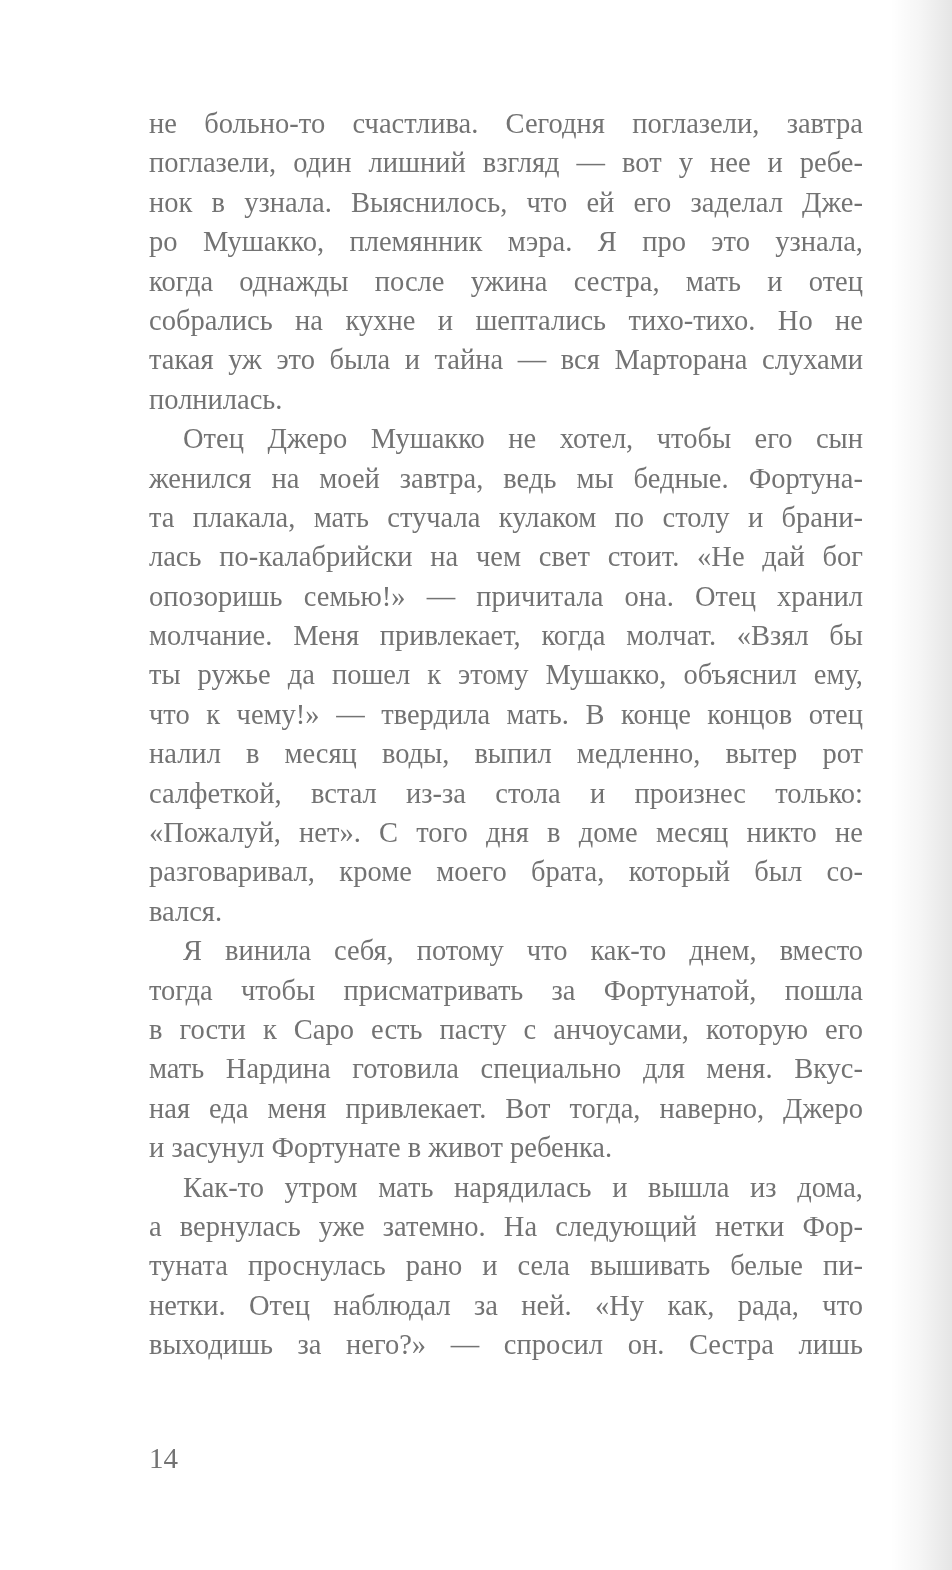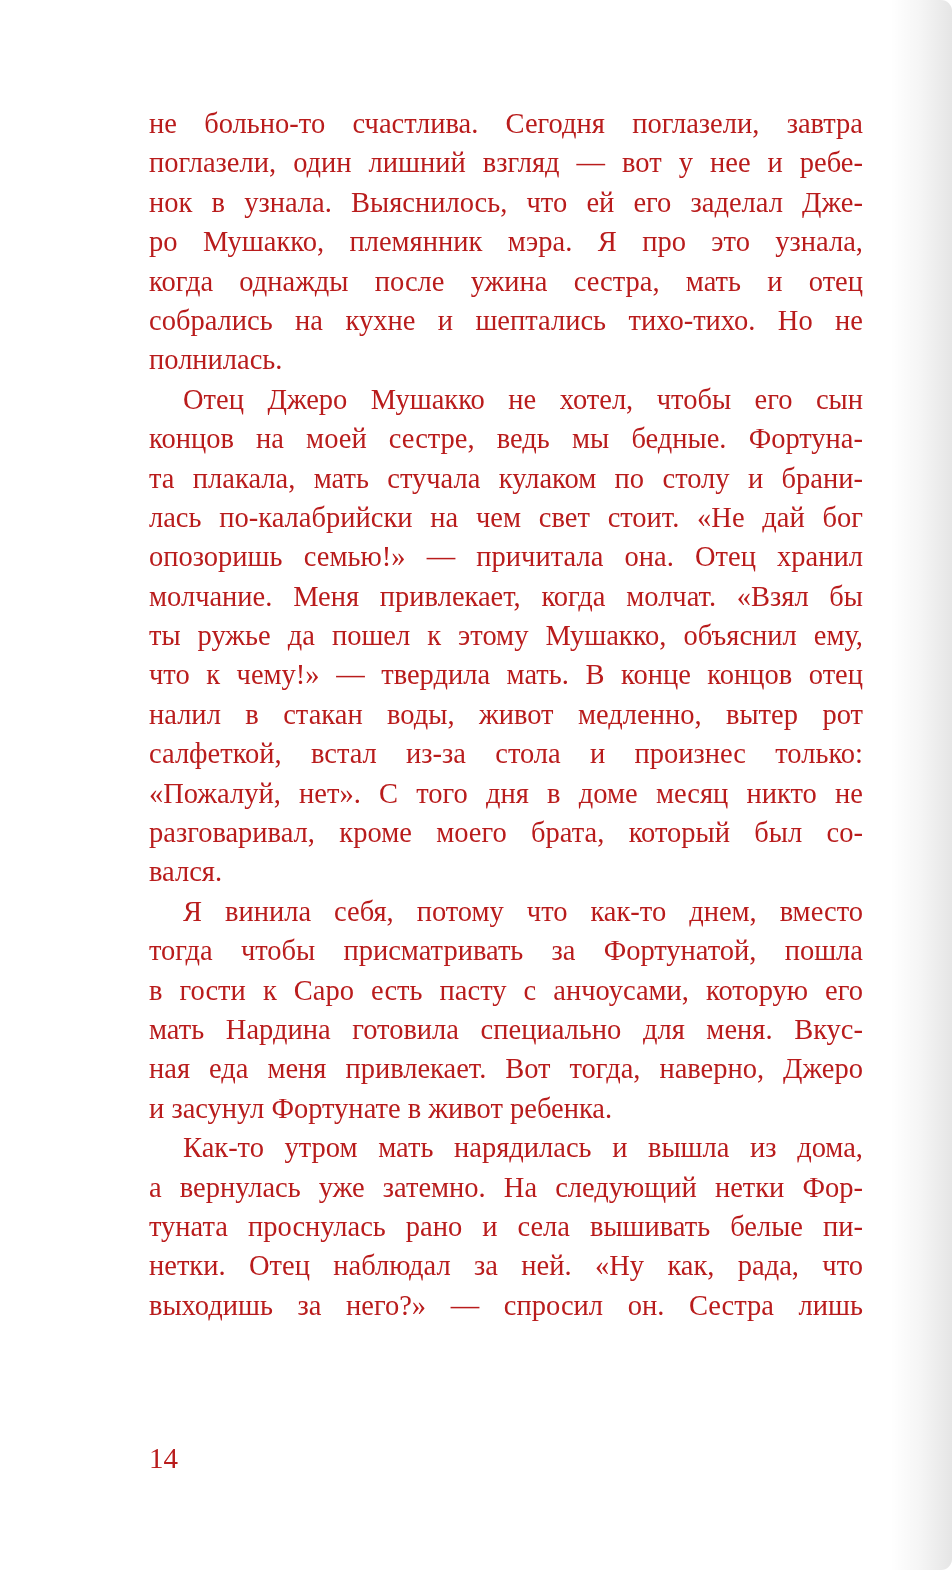--- a/index.html
+++ b/index.html
@@ -7,22 +7,21 @@
     padding: 0;
     background: #ffffff;
   }
   .page {
     position: relative;
     width: 952px;
     height: 1570px;
     background: #ffffff;
     overflow: hidden;
     font-family: "Liberation Serif", "DejaVu Serif", serif;
-    color: #b91c1c;
-    border-radius: 11px;
+    color: #737373;
   }
   .text-block {
     position: absolute;
     left: 149px;
     top: 104px;
     width: 714px;
     font-size: 28.5px;
     line-height: 39.4px;
     letter-spacing: 0px;
   }
@@ -66,32 +65,33 @@
 
 <div class="page">
   <main class="text-block">
       <div class="paragraph">
         <div class="line">не больно-то счастлива. Сегодня поглазели, завтра</div>
         <div class="line">поглазели, один лишний взгляд — вот у нее и ребе-</div>
         <div class="line">нок в узнала. Выяснилось, что ей его заделал Дже-</div>
         <div class="line">ро Мушакко, племянник мэра. Я про это узнала,</div>
         <div class="line">когда однажды после ужина сестра, мать и отец</div>
         <div class="line">собрались на кухне и шептались тихо-тихо. Но не</div>
+        <div class="line">такая уж это была и тайна — вся Марторана слухами</div>
         <div class="line last">полнилась.</div>
       </div>
       <div class="paragraph">
         <div class="line indent">Отец Джеро Мушакко не хотел, чтобы его сын</div>
-        <div class="line">концов на моей сестре, ведь мы бедные. Фортуна-</div>
+        <div class="line">женился на моей завтра, ведь мы бедные. Фортуна-</div>
         <div class="line">та плакала, мать стучала кулаком по столу и брани-</div>
         <div class="line">лась по-калабрийски на чем свет стоит. «Не дай бог</div>
         <div class="line">опозоришь семью!» — причитала она. Отец хранил</div>
         <div class="line">молчание. Меня привлекает, когда молчат. «Взял бы</div>
         <div class="line">ты ружье да пошел к этому Мушакко, объяснил ему,</div>
         <div class="line">что к чему!» — твердила мать. В конце концов отец</div>
-        <div class="line">налил в стакан воды, живот медленно, вытер рот</div>
+        <div class="line">налил в месяц воды, выпил медленно, вытер рот</div>
         <div class="line">салфеткой, встал из-за стола и произнес только:</div>
         <div class="line">«Пожалуй, нет». С того дня в доме месяц никто не</div>
         <div class="line">разговаривал, кроме моего брата, который был со-</div>
         <div class="line last">вался.</div>
       </div>
       <div class="paragraph">
         <div class="line indent">Я винила себя, потому что как-то днем, вместо</div>
         <div class="line">тогда чтобы присматривать за Фортунатой, пошла</div>
         <div class="line">в гости к Саро есть пасту с анчоусами, которую его</div>
         <div class="line">мать Нардина готовила специально для меня. Вкус-</div>

